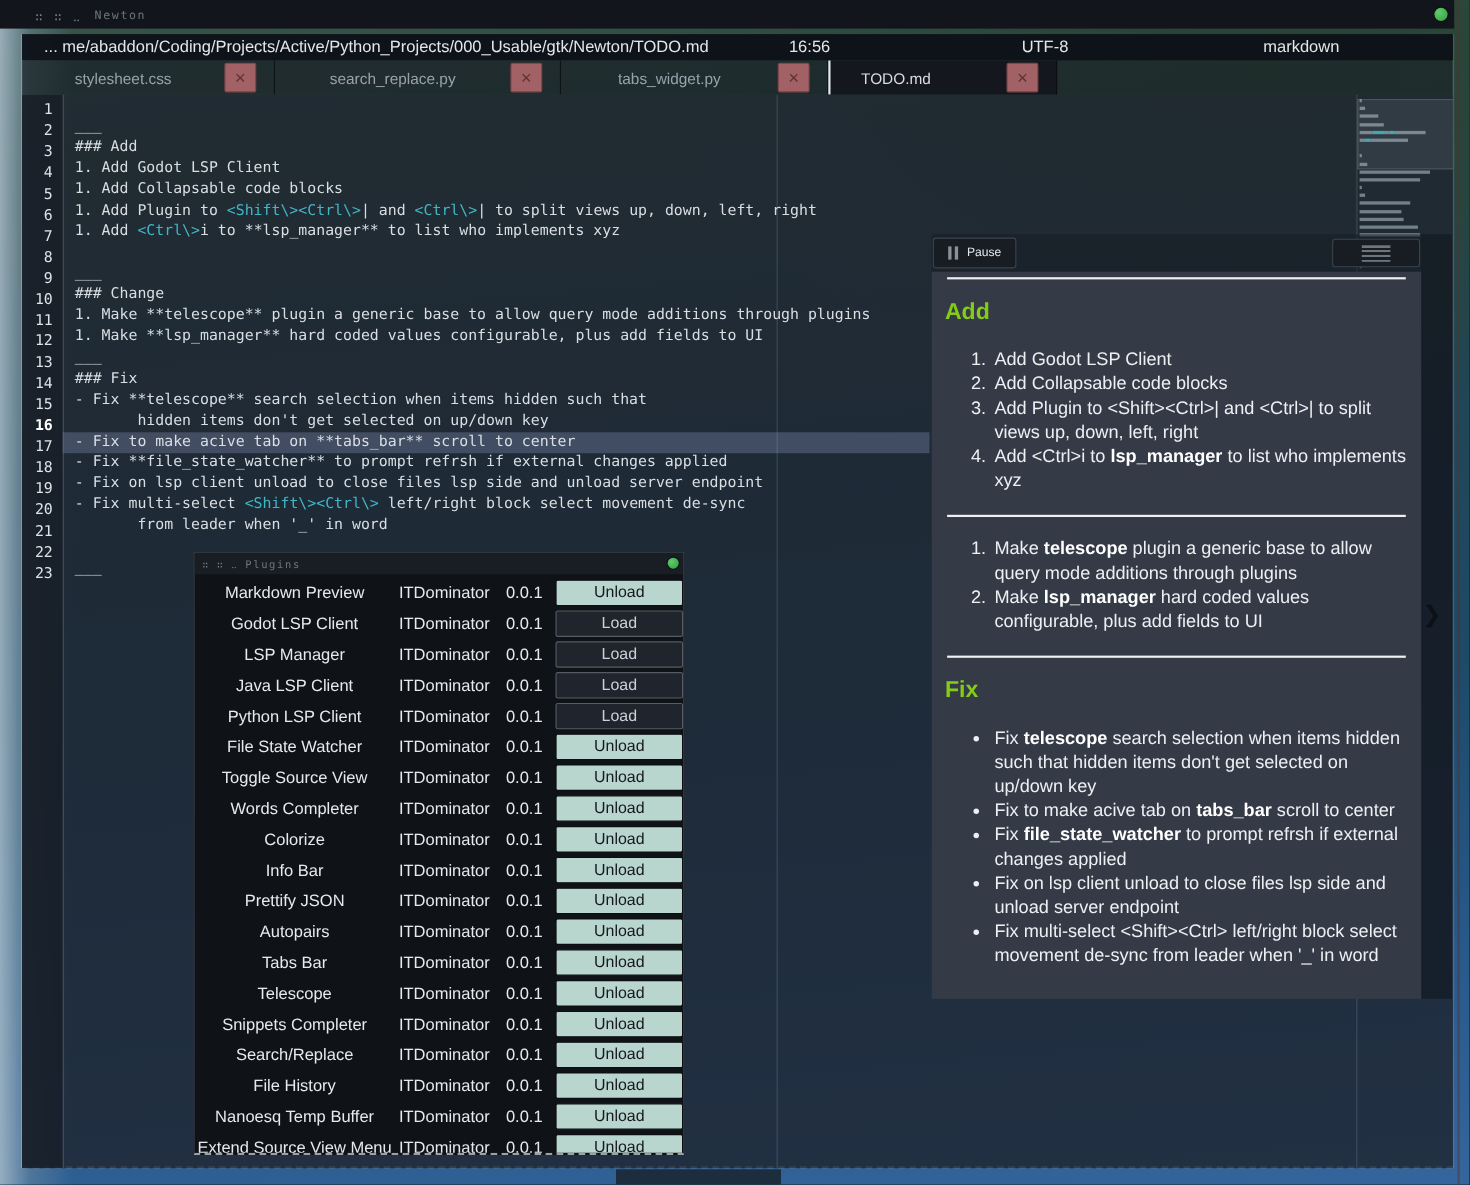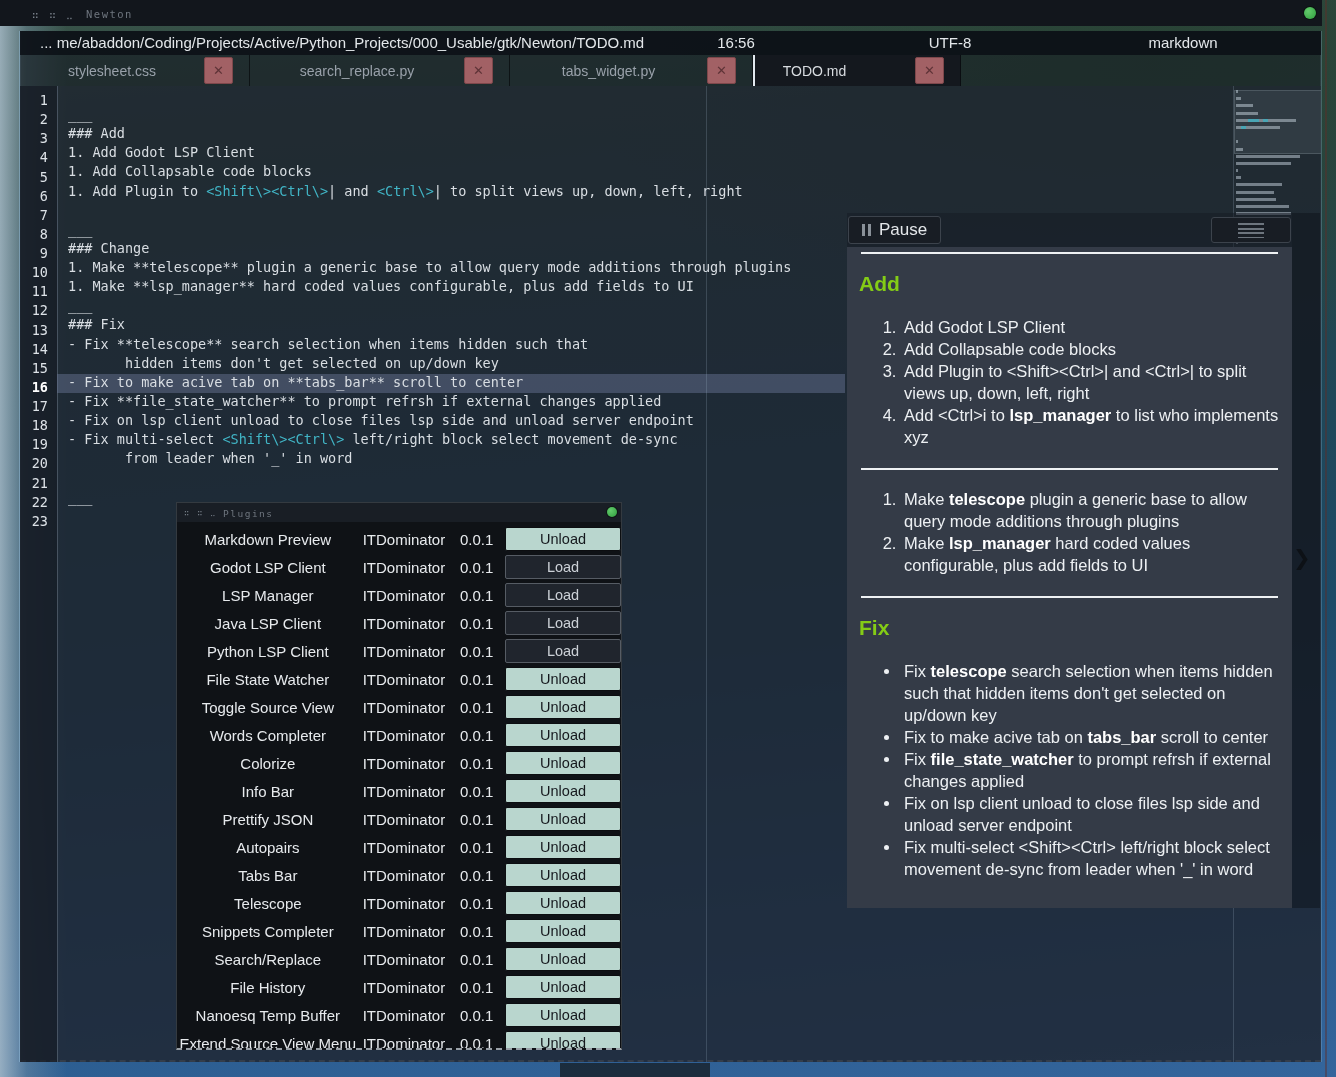--- a/index.html
+++ b/index.html
@@ -60,21 +60,21 @@
   .minimap{left:1216px;top:4px;width:86px;height:200px;}
   .mini-viewport{left:-2px;top:0;width:90px;height:62px;background:rgba(200,215,230,0.10);
     border:1px solid rgba(200,215,230,0.18);}
   .mini-row{height:3px;margin-bottom:4.2px;white-space:nowrap;font-size:0;}
   .mini-row span{display:inline-block;height:3px;background:rgba(200,212,224,0.5);}
   .mini-row span.acc{background:rgba(65,181,198,0.85);}
   
   .preview-headstrip{left:847px;top:213px;width:445px;height:34px;background:rgba(22,28,36,0.55);}
   .btn-pause{left:848px;top:216px;height:28px;box-sizing:border-box;display:flex;gap:8px;align-items:center;
     background:#181d24;border:1px solid #3c434c;border-radius:3px;padding:0 13px;
-    color:#e4e7ea;font-size:17px;}
+    color:#e4e7ea;font-size:11px;}
   .pause-bars{display:flex;gap:3px;}
   .pause-bars i{width:3px;height:12px;background:#8a9199;}
   .btn-menu{left:1211px;top:217px;width:80px;height:26px;box-sizing:border-box;background:#181d24;
     border:1px solid #3c434c;border-radius:3px;display:flex;align-items:center;justify-content:center;}
   .menu-lines{width:26px;height:15px;
     background:repeating-linear-gradient(180deg,#6d757e 0 2px,transparent 2px 4.5px);}
   .panel-strip{left:1292px;top:213px;width:28px;height:695px;background:rgba(12,16,23,0.45);}
   .panel-chevron{left:1293px;top:546px;color:#0d1116;font-size:21px;font-weight:bold;
     font-family:"DejaVu Sans",sans-serif;}
   .preview-panel{left:847px;top:247px;width:445px;height:661px;background:#343b47;overflow:hidden;
@@ -183,20 +183,21 @@
         <div>21</div>
         <div>22</div>
         <div>23</div>
       </div>
     <div class="abs code-layer" id="code">
         <div class="code-line"><span>___</span></div>
         <div class="code-line"><span>### Add</span></div>
         <div class="code-line"><span>1. Add Godot LSP Client</span></div>
         <div class="code-line"><span>1. Add Collapsable code blocks</span></div>
         <div class="code-line"><span>1. Add Plugin to </span><span class="tok-accent">&lt;Shift\&gt;&lt;Ctrl\&gt;</span><span>| and </span><span class="tok-accent">&lt;Ctrl\&gt;</span><span>| to split views up, down, left, right</span></div>
+        <div class="code-line"><span>1. Add </span><span class="tok-accent">&lt;Ctrl\&gt;</span><span>i to **lsp_manager** to list who implements xyz</span></div>
         <div class="code-line"></div>
         <div class="code-line"><span>___</span></div>
         <div class="code-line"><span>### Change</span></div>
         <div class="code-line"><span>1. Make **telescope** plugin a generic base to allow query mode additions through plugins</span></div>
         <div class="code-line"><span>1. Make **lsp_manager** hard coded values configurable, plus add fields to UI</span></div>
         <div class="code-line"><span>___</span></div>
         <div class="code-line"><span>### Fix</span></div>
         <div class="code-line"><span>- Fix **telescope** search selection when items hidden such that</span></div>
         <div class="code-line"><span>       hidden items don't get selected on up/down key</span></div>
         <div class="code-line current"><span>- Fix to make acive tab on **tabs_bar** scroll to center</span></div>

